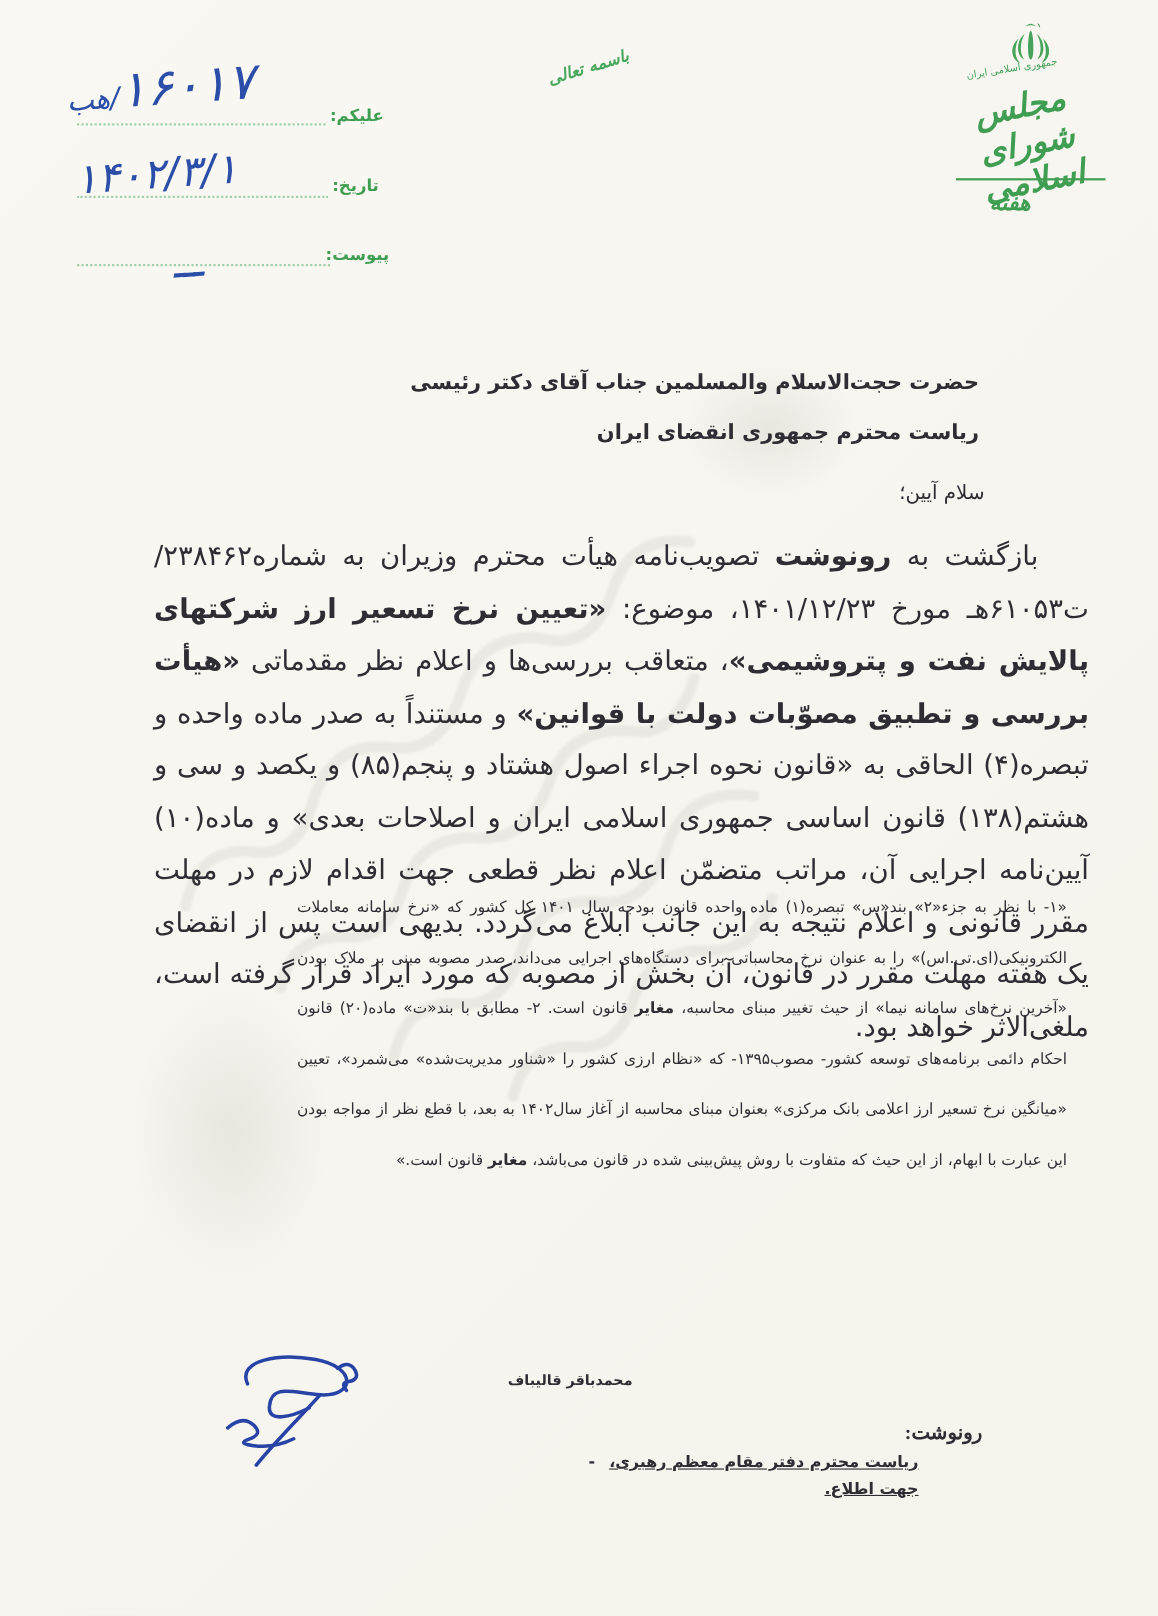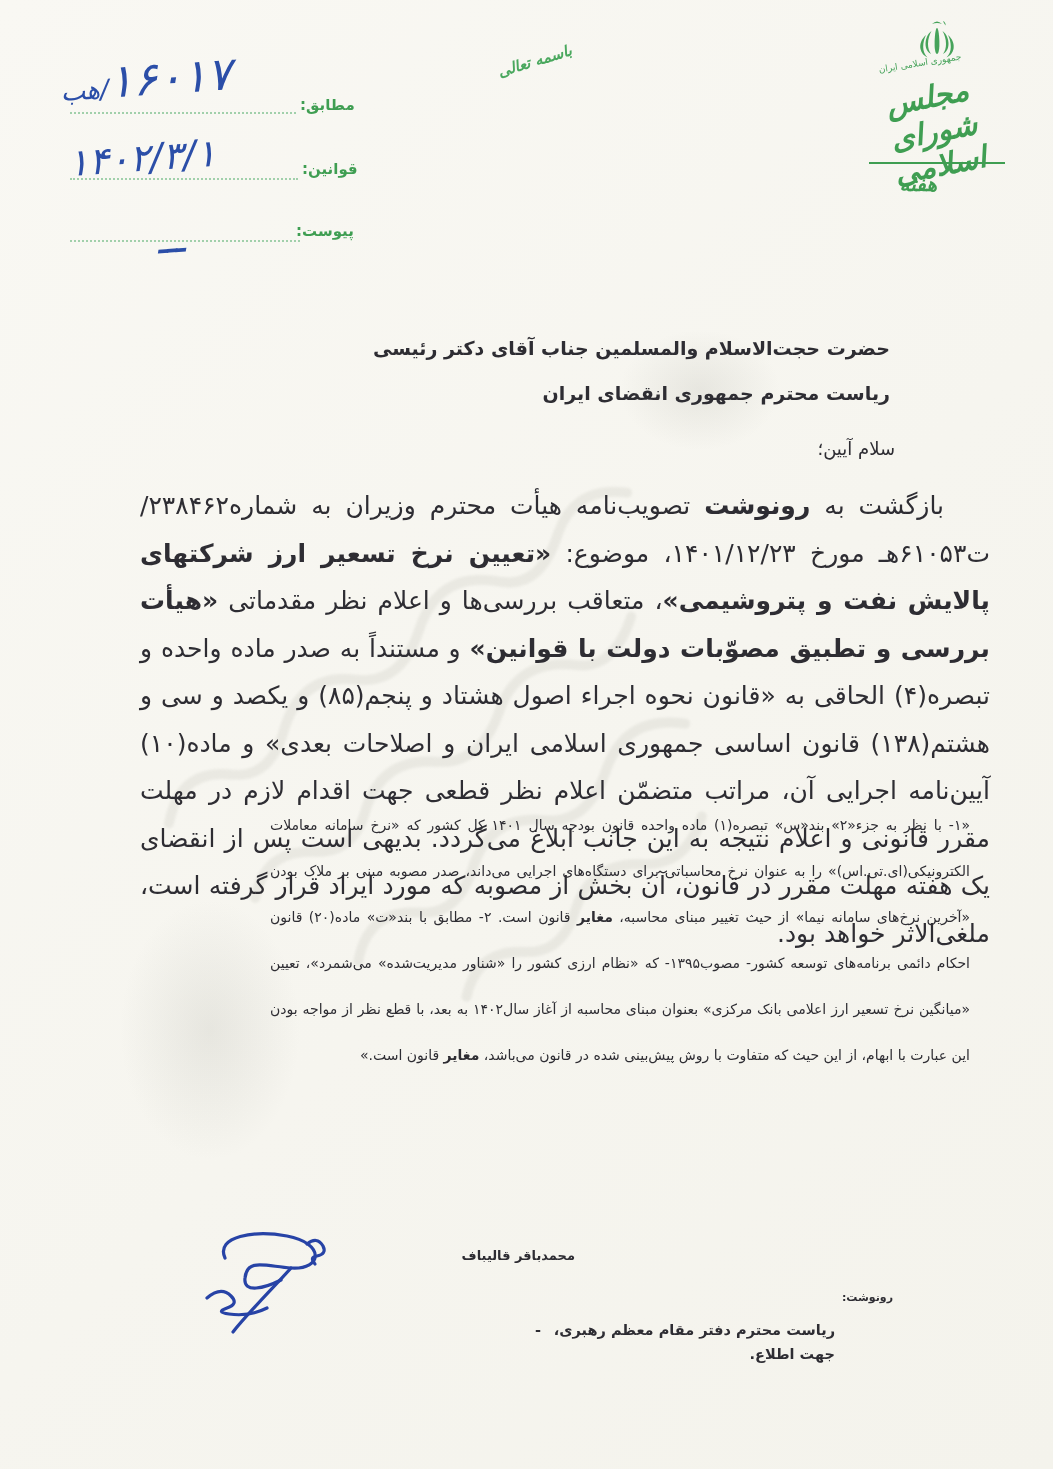--- a/index.html
+++ b/index.html
@@ -47,25 +47,25 @@
   
   .para1{position:absolute;top:482px;right:63px;width:850px;
     font-size:25px;line-height:47.5px;text-align:justify;text-align-last:right;
     text-indent:46px;margin-left:33px;}
   .para2{position:absolute;top:802px;right:83px;width:700px;
     font-size:14px;line-height:46px;text-align:justify;text-align-last:right;}
   
   .sig-name{position:absolute;top:1248px;right:478px;font-size:13px;font-weight:bold;}
   .sig-scribble{position:absolute;top:1228px;left:195px;}
   
-  .cc-label{position:absolute;top:1291px;right:160px;font-size:11px;font-weight:bold;}
+  .cc-label{position:absolute;top:1291px;right:160px;font-size:18px;font-weight:bold;font-family:Liberation Serif, serif;}
   .cc-line{position:absolute;top:1318px;right:218px;width:300px;
     display:flex;flex-direction:row;justify-content:space-between;align-items:flex-start;
     font-size:14.5px;font-weight:bold;line-height:24px;}
-  .cc-line .cc-text{text-align:right;}
+  .cc-line .cc-text{text-align:right;text-decoration:underline;}
   .cc-line .cc-dash{padding-right:8px;}
   
   .watermark{position:absolute;top:520px;left:150px;pointer-events:none;
     transform:rotate(-34deg);opacity:.5;filter:blur(1.2px);}
   .smudge{position:absolute;background:radial-gradient(closest-side,rgba(160,160,150,.18),rgba(160,160,150,0));
     border-radius:50%;pointer-events:none;}
 </style>
 </head>
 <body>
 
@@ -96,25 +96,25 @@
     </svg>
     <div class="republic">جمهوری اسلامی ایران</div>
     <div class="assembly">مجلس شورای اسلامی</div>
     <div class="head-rule"></div>
     <div class="role">هفته</div>
   </div>
 
   <div class="bismillah">باسمه تعالی</div>
 
   <div class="meta">
-    <div class="meta-label" style="top:96px;left:300px;">مطابق:</div>
+    <div class="meta-label" style="top:96px;left:300px;">علیکم:</div>
     <div class="leader" style="top:112px;left:70px;width:226px;"></div>
     <div class="hand hand-no"><span>۱۶۰۱۷</span><span class="suffix">/هب</span></div>
 
-    <div class="meta-label" style="top:160px;left:302px;">قوانین:</div>
+    <div class="meta-label" style="top:160px;left:302px;">تاریخ:</div>
     <div class="leader" style="top:178px;left:70px;width:228px;"></div>
     <div class="hand hand-date">۱۴۰۲/۳/۱</div>
 
     <div class="meta-label" style="top:222px;left:296px;">پیوست:</div>
     <div class="leader" style="top:240px;left:70px;width:230px;"></div>
     <div class="hand hand-dash">ـــ</div>
   </div>
 
   <div class="recipient">
     <div>حضرت حجت‌الاسلام والمسلمین جناب آقای دکتر رئیسی</div>

